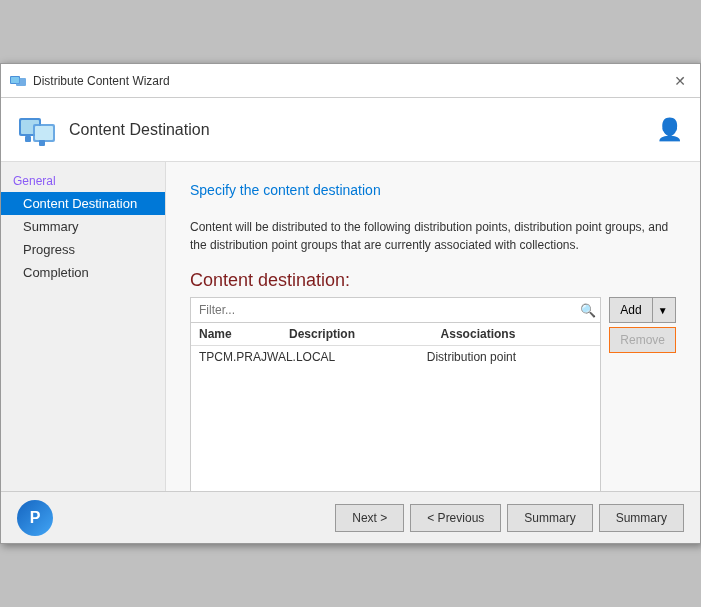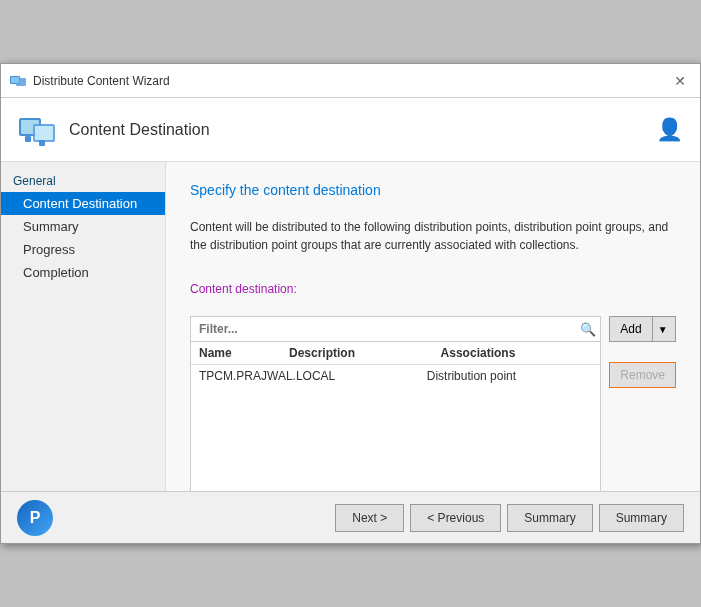--- a/index.html
+++ b/index.html
@@ -88,21 +88,21 @@
     
     .sidebar {
       width: 165px;
       background: #f0f0f0;
       border-right: 1px solid #ddd;
       padding-top: 8px;
       flex-shrink: 0;
     }
     .sidebar-group-label {
       padding: 4px 12px;
-      color: #0c4a6e;
+      color: #8b5cf6;
       font-size: 12px;
     }
     .sidebar-item {
       padding: 4px 12px 4px 22px;
       color: #333;
       font-size: 12px;
       cursor: pointer;
     }
     .sidebar-item.active {
       background: #0078d7;
@@ -123,27 +123,27 @@
       font-size: 14px;
       color: #0078d7;
       margin-bottom: 20px;
       font-weight: normal;
     }
 
     .description-text {
       font-size: 12px;
       color: #333;
       line-height: 1.5;
-      margin-bottom: 28px;
+      margin-bottom: 16px;
     }
 
     .section-label {
-      font-size: 12px;
-      color: #a21caf;
-      margin-bottom: 20px;
+      font-size: 18px;
+      color: #7f1d1d;
+      margin-bottom: 6px;
     }
 
     .table-container {
       display: flex;
       gap: 8px;
       align-items: flex-start;
     }
 
     .table-wrapper {
       flex: 1;
@@ -158,21 +158,20 @@
       padding: 2px 4px;
       background: #fff;
     }
     .filter-input {
       flex: 1;
       border: none;
       outline: none;
       font-size: 12px;
       color: #999;
       padding: 3px 4px;
-      font-weight: bold;
     }
     .filter-icon {
       color: #666;
       font-size: 13px;
     }
 
     .data-table {
       width: 100%;
       border-collapse: collapse;
     }
@@ -190,21 +189,21 @@
       color: #333;
     }
     .table-body-scroll {
       height: 280px;
       overflow-y: auto;
     }
 
     .table-buttons {
       display: flex;
       flex-direction: column;
-      gap: 20px;
+      gap: 4px;
     }
 
     .btn-add {
       display: flex;
       align-items: center;
       border: 1px solid #999;
       background: #e1e1e1;
       cursor: pointer;
       height: 26px;
     }

